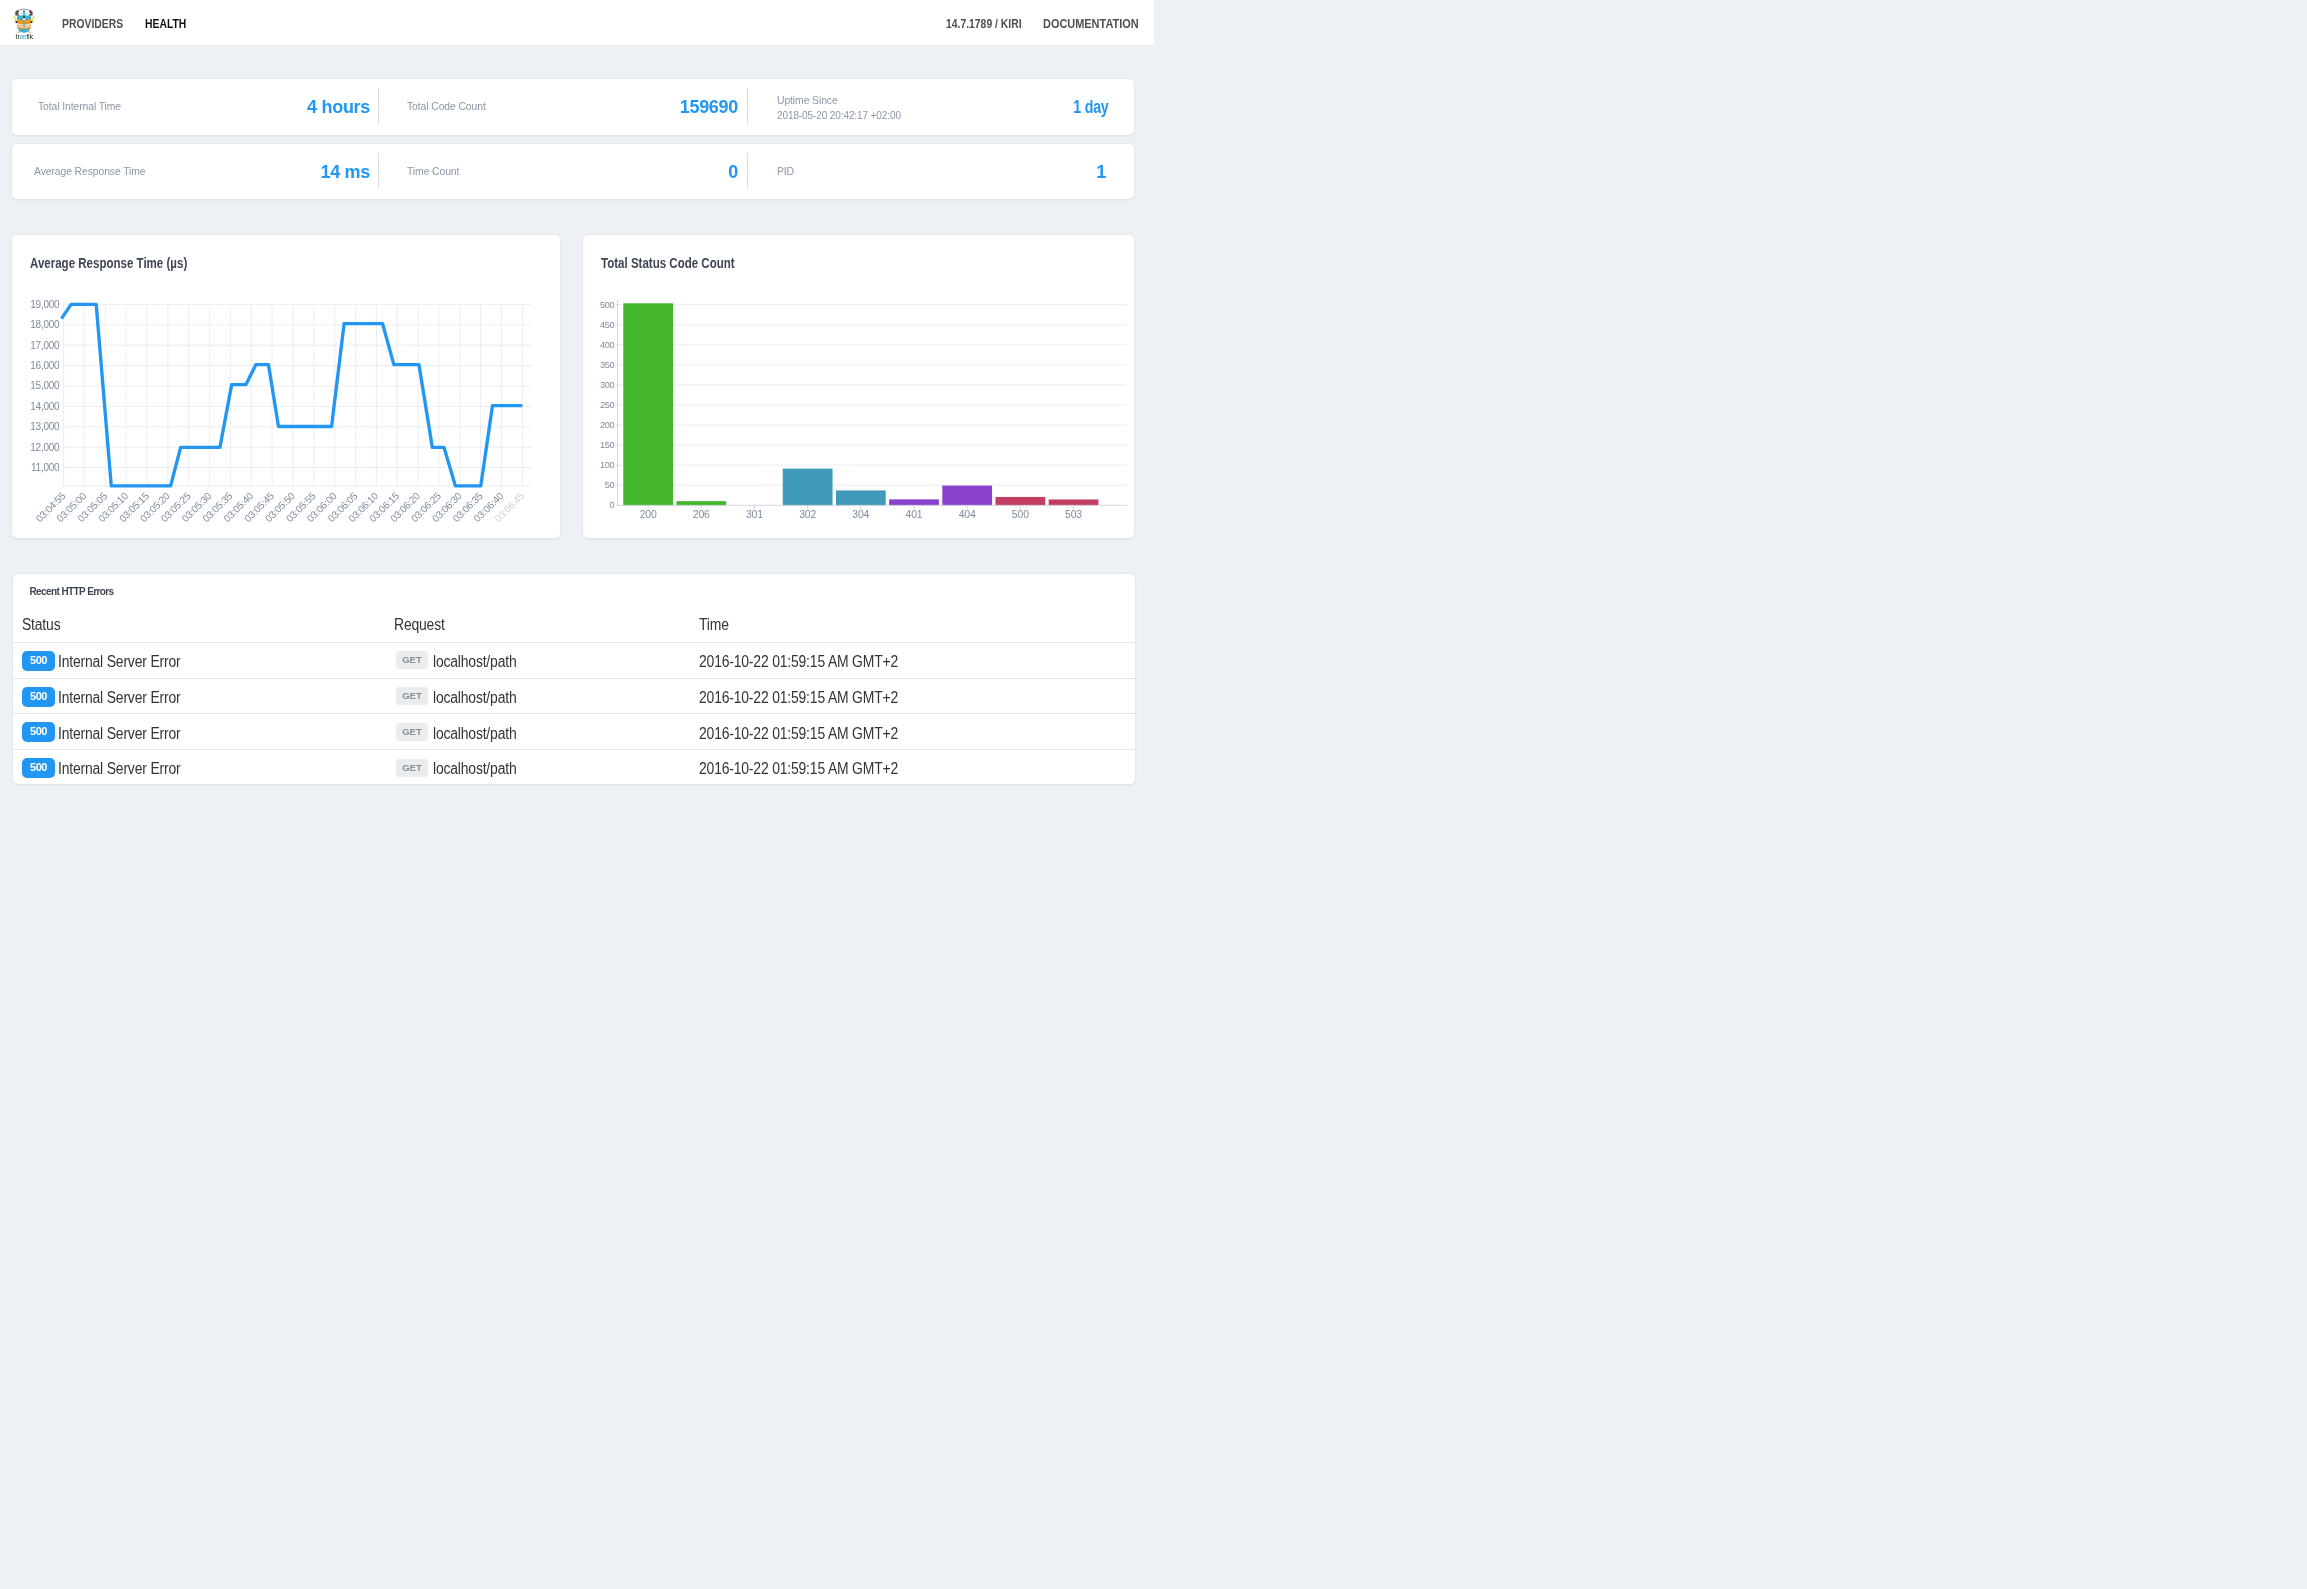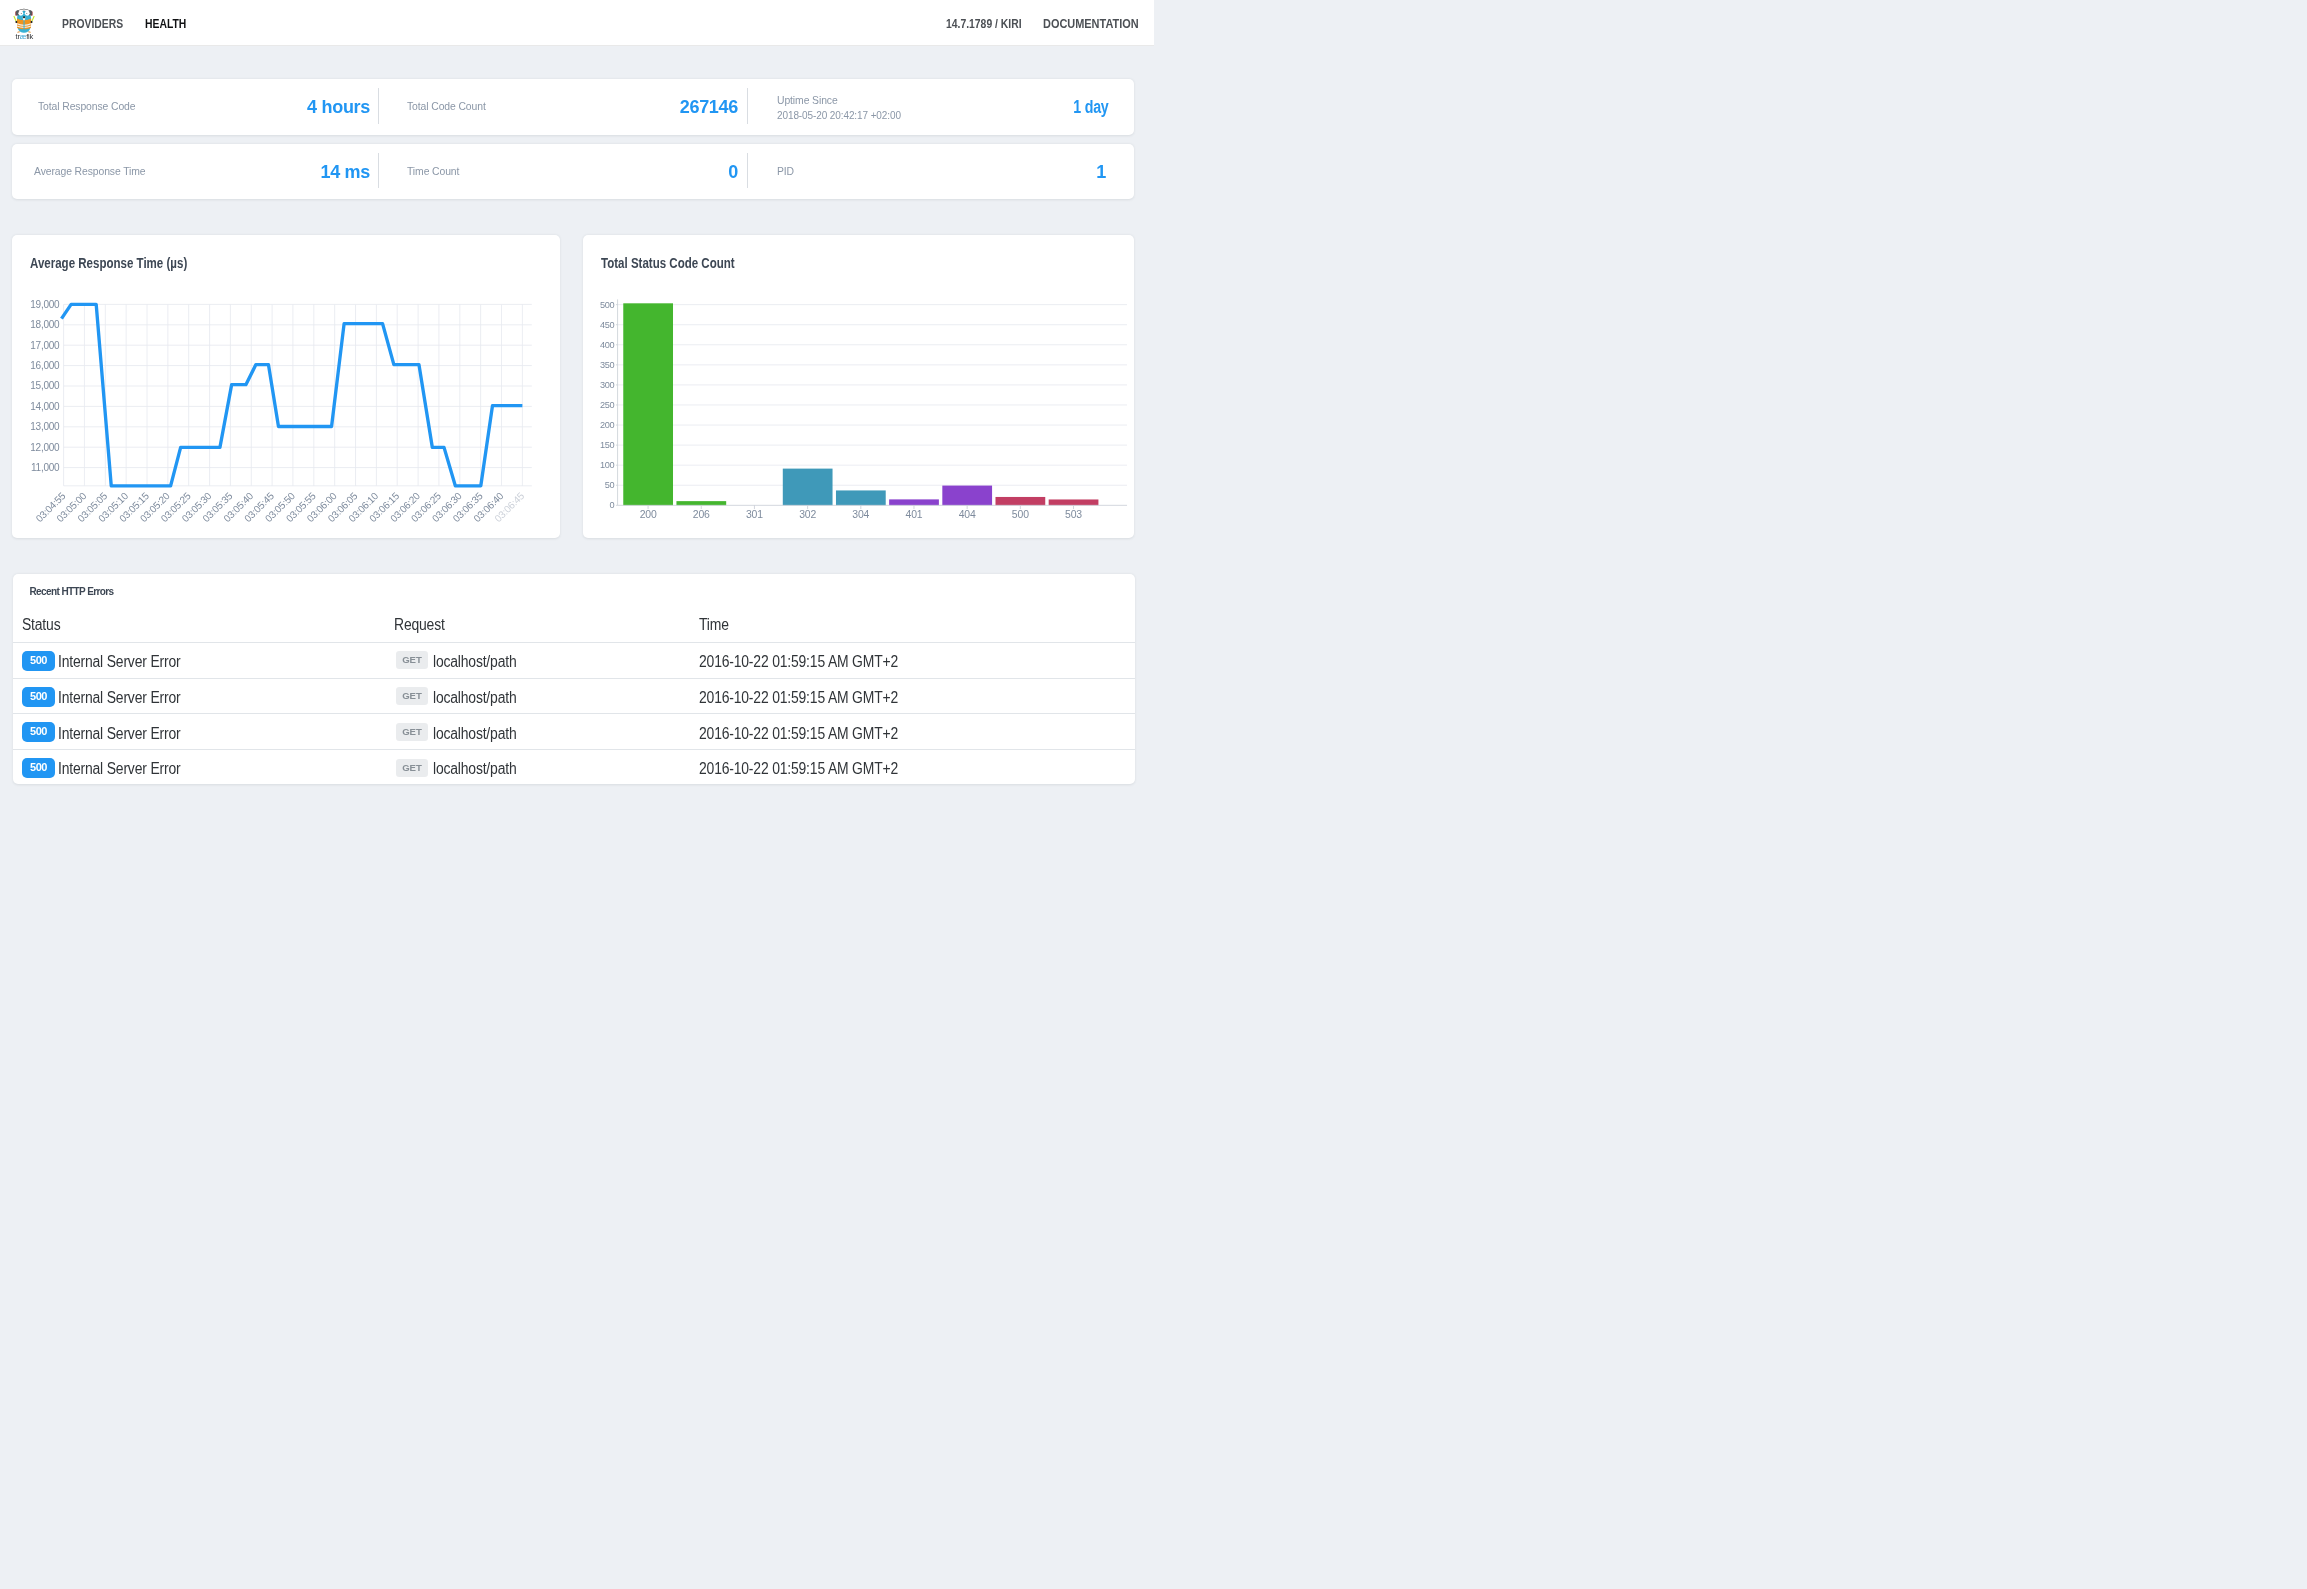--- a/index.html
+++ b/index.html
@@ -47,24 +47,24 @@
 <div style="position:absolute;left:15.5px;top:32px;font-size:7.5px;font-weight:normal;color:#35383c;letter-spacing:-0.2px">tr<span style="color:#3aa4d4">æ</span>fik</div>
 <div class="nav" style="left:62px">PROVIDERS</div>
 <div class="nav" style="left:145px;color:#101113">HEALTH</div>
 <div class="nav" style="left:946px">14.7.1789 / KIRI</div>
 <div class="nav" style="left:1043px;transform:scaleX(0.875);transform-origin:0 0">DOCUMENTATION</div>
 
 <div class="card" style="left:12px;top:79px;width:1122px;height:56px">
   <div class="vdiv" style="left:366px"></div>
   <div class="vdiv" style="left:735px"></div>
 </div>
-<div class="slabel" style="left:38px;top:101px">Total Response Code</div>
+<div class="slabel" style="left:38px;top:101px">Total Internal Time</div>
 <div class="sval" style="right:784px;top:97px">4 hours</div>
 <div class="slabel" style="left:407px;top:101px">Total Code Count</div>
-<div class="sval" style="right:416px;top:97px">267146</div>
+<div class="sval" style="right:416px;top:97px">159690</div>
 <div class="slabel" style="left:777px;top:95px">Uptime Since</div>
 <div class="slabel" style="left:777px;top:110px;font-size:10px">2018-05-20 20:42:17 +02:00</div>
 <div class="sval" style="right:45px;top:97px;transform:scaleX(0.79);transform-origin:100% 50%">1 day</div>
 
 <div class="card" style="left:12px;top:144px;width:1122px;height:55px">
   <div class="vdiv" style="left:366px"></div>
   <div class="vdiv" style="left:735px"></div>
 </div>
 <div class="slabel" style="left:34px;top:166px">Average Response Time</div>
 <div class="sval" style="right:784px;top:162px">14 ms</div>

